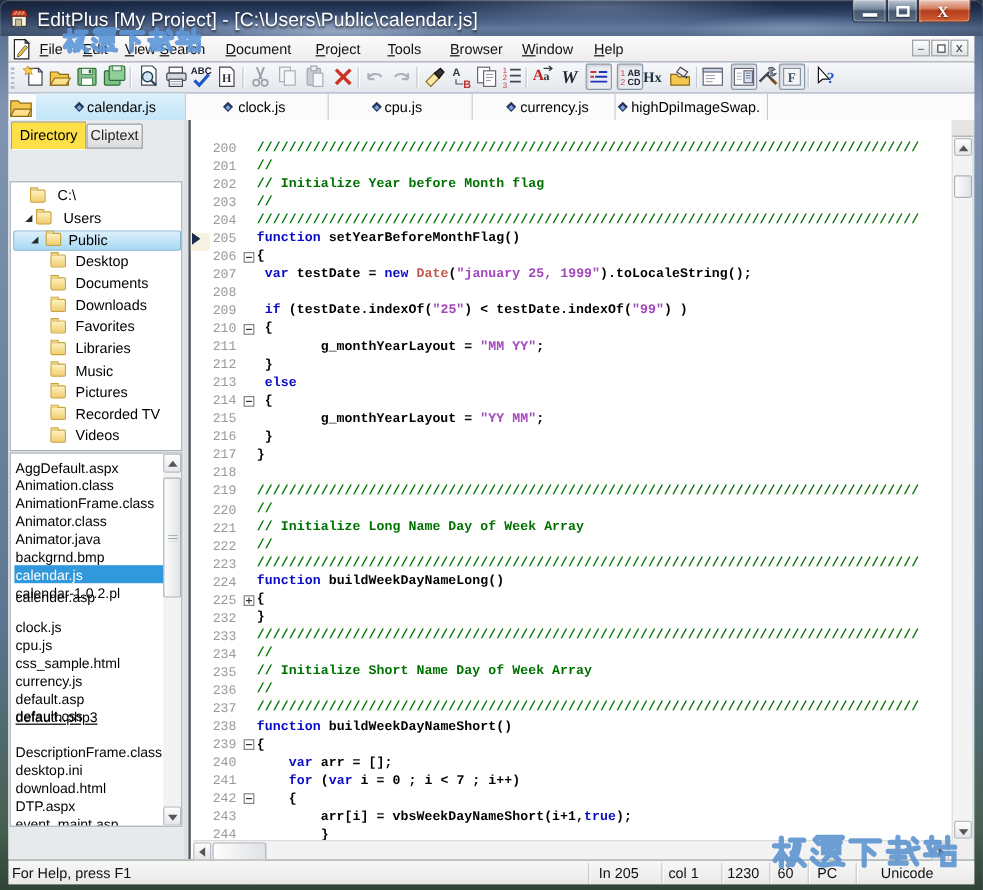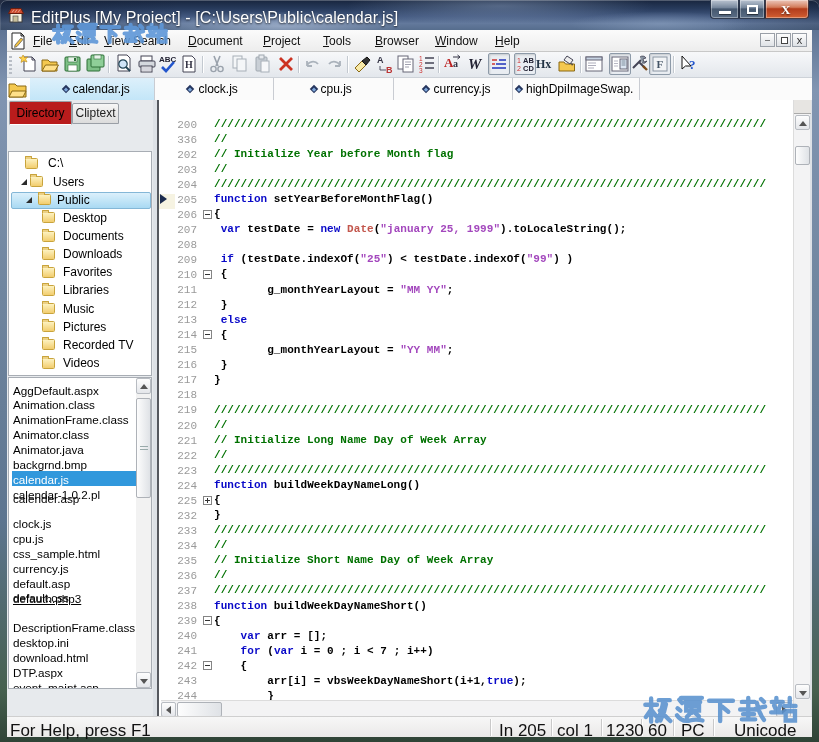--- a/index.html
+++ b/index.html
@@ -32,21 +32,21 @@
 .tsep{position:absolute;top:4px;width:1px;height:17px;background:#c3c9d0;box-shadow:1px 0 0 #fff}
 .ticon{position:absolute;top:2px;width:20px;height:20px}
 .tpress{position:absolute;top:1px;width:22px;height:22px;border:1px solid #8d9aa8;background:#e9edf2;border-radius:2px;box-shadow:inset 1px 1px 2px rgba(0,0,0,.15)}
 #tabbar{position:absolute;left:7px;top:78px;width:805px;height:22px;background:#fbfbfb}
 .tab{position:absolute;top:0;height:22px;font-size:12px;color:#000;border-right:1px solid #c9ccd2}
 .dia{position:absolute;top:8px;width:6px;height:6px;background:#25355e;transform:rotate(45deg)}
 .dia i{position:absolute;left:1.5px;top:1.5px;width:3px;height:3px;background:#7fa8dc}
 .tab span{position:absolute;top:4px;white-space:nowrap}
 #content{position:absolute;left:7px;top:100px;width:805px;height:616px;background:#dde1e6}
 #lp{position:absolute;left:0;top:0;width:146px;height:616px;background:#e7eaed}
-#ptab1{position:absolute;left:2px;top:1px;width:63px;height:24px;background:#b91c1c;border:1px solid #9a9fa6;border-bottom:1px solid #fff;line-height:22px;z-index:2;font-size:12px;text-align:center;border-radius:2px 2px 0 0}
+#ptab1{position:absolute;left:2px;top:1px;width:63px;height:24px;background:#fde047;border:1px solid #9a9fa6;border-bottom:1px solid #fff;line-height:22px;z-index:2;font-size:12px;text-align:center;border-radius:2px 2px 0 0}
 #ptab2{position:absolute;left:65px;top:3px;width:47px;height:21px;background:linear-gradient(180deg,#f6f6f6,#dcdcdc);border:1px solid #9a9fa6;line-height:19px;color:#222;font-size:12px;text-align:center;border-radius:2px 2px 0 0}
 #combo1,#combo2{position:absolute;left:2px;width:142px;height:21px;border:1px solid #8b98a5;border-radius:3px;background:linear-gradient(180deg,#feffff,#eef1f4 60%,#dde2e8);font-size:12px}
 #combo1{top:27px}#combo2{top:591px}
 .cbtext{position:absolute;left:5px;top:3px;color:#111}
 .cbarr{position:absolute;right:6px;top:8px;width:0;height:0;border:4px solid transparent;border-top:5px solid #333;border-bottom:none}
 #treebox{position:absolute;left:1px;top:51px;width:144px;height:225px;background:#fff;border:1px solid #a8adb4}
 #filebox{position:absolute;left:1px;top:277px;width:144px;height:312px;background:#fff;border:1px solid #a8adb4;overflow:hidden}
 .trow{position:absolute;font-size:12px;color:#000;white-space:nowrap}
 .fold{position:absolute;width:13px;height:11px;background:linear-gradient(180deg,#fdf2c0,#f2cd6e);border:1px solid #c9a43c;border-radius:1.5px}
 .fold:before{content:"";position:absolute;left:-1px;top:-3px;width:5px;height:2px;background:#ecd084;border:1px solid #c9a43c;border-bottom:none;border-radius:1px 1px 0 0}
@@ -63,21 +63,21 @@
 #rulerblock{position:absolute;left:53px;top:0;width:7px;height:14px;background:#1c1c6e}
 .lnum{position:absolute;left:0;width:38px;text-align:right;font-family:"Liberation Mono",monospace;font-size:11px;color:#9a9a9a}
 .fbox{position:absolute;left:44px;width:9px;height:9px;border:1px solid #848484;background:#fff}
 .fbox:before{content:"";position:absolute;left:1px;top:3px;width:5px;height:1px;background:#333}
 .fbox.plus:after{content:"";position:absolute;left:3px;top:1px;width:1px;height:5px;background:#333}
 #codes{position:absolute;left:55px;top:17px;width:574px;height:583px;overflow:hidden;font-family:"Liberation Mono",monospace;font-size:11px;line-height:15.05px;white-space:pre;color:#000;font-weight:bold;letter-spacing:.05px}
 .cm{color:#007100}.kw{color:#0909c8}.st{color:#a347bd}.dt{color:#c3574d}
 #curline{position:absolute;left:1px;top:94px;width:0;height:0;border-left:7px solid #1b2b4e;border-top:5px solid transparent;border-bottom:5px solid transparent}
 #vsb{position:absolute;left:634px;top:0;width:17px;height:616px;background:#f3f3f4;border-left:1px solid #dcdcdc}
 #hsb{position:absolute;left:2px;top:600px;width:632px;height:16px;background:#f3f3f4;border-top:1px solid #dcdcdc}
-#statusbar{position:absolute;left:7px;top:716px;width:805px;height:21px;background:linear-gradient(180deg,#f7f7f7,#eae9e8);border-top:1px solid #cfcfcf;font-size:17px;color:#111}
+#statusbar{position:absolute;left:7px;top:716px;width:805px;height:21px;background:linear-gradient(180deg,#f7f7f7,#eae9e8);border-top:1px solid #cfcfcf;font-size:12px;color:#111}
 .ssep{position:absolute;top:2px;width:1px;height:17px;background:#c9c9c9;box-shadow:1px 0 0 #fff}
 .stxt{position:absolute;top:4px;white-space:nowrap}
 #wm1{position:absolute;left:52px;top:21px;opacity:.9}
 #wm2{position:absolute;left:643px;top:694px;opacity:.88}
 </style></head><body>
 <div id="frame"></div>
 <div id="titlebar"></div>
 <svg class="abs" style="left:8px;top:7px" width="16" height="16" viewBox="0 0 16 16">
 <rect x="2" y="6" width="12" height="9" fill="#f5f0df" stroke="#3a3a3a" stroke-width="1"></rect>
 <path d="M0.5 6.5 L3 1.5 h10 l2.5 5z" fill="#cc4a2e" stroke="#6a1e10" stroke-width="1"></path>
@@ -361,21 +361,21 @@
         <div class="sbthumb" style="right:0;top:20px;width:15px;height:100px"></div>
         <div style="position:absolute;right:3px;top:68px;width:8px;height:5px;background:repeating-linear-gradient(180deg,#9aa 0 1px,transparent 1px 2.5px)"></div>
         <div class="sbbtn" style="right:0;bottom:0;width:15px;height:16px">
           <span class="arr" style="left:3px;top:6px;border:4px solid transparent;border-top:5px solid #555;border-bottom:none"></span>
         </div>
       </div>
     </div>
     <div id="editor">
       <div id="gutter">
         <div class="lnum" style="top:18.50px">200</div>
-        <div class="lnum" style="top:33.55px">336</div>
+        <div class="lnum" style="top:33.55px">201</div>
         <div class="lnum" style="top:48.60px">202</div>
         <div class="lnum" style="top:63.65px">203</div>
         <div class="lnum" style="top:78.70px">204</div>
         <div class="lnum" style="top:93.75px">205</div>
         <div class="lnum" style="top:108.80px">206</div>
         <div class="fbox" style="top:109.80px"></div>
         <div class="lnum" style="top:123.85px">207</div>
         <div class="lnum" style="top:138.90px">208</div>
         <div class="lnum" style="top:153.95px">209</div>
         <div class="lnum" style="top:169.00px">210</div>

